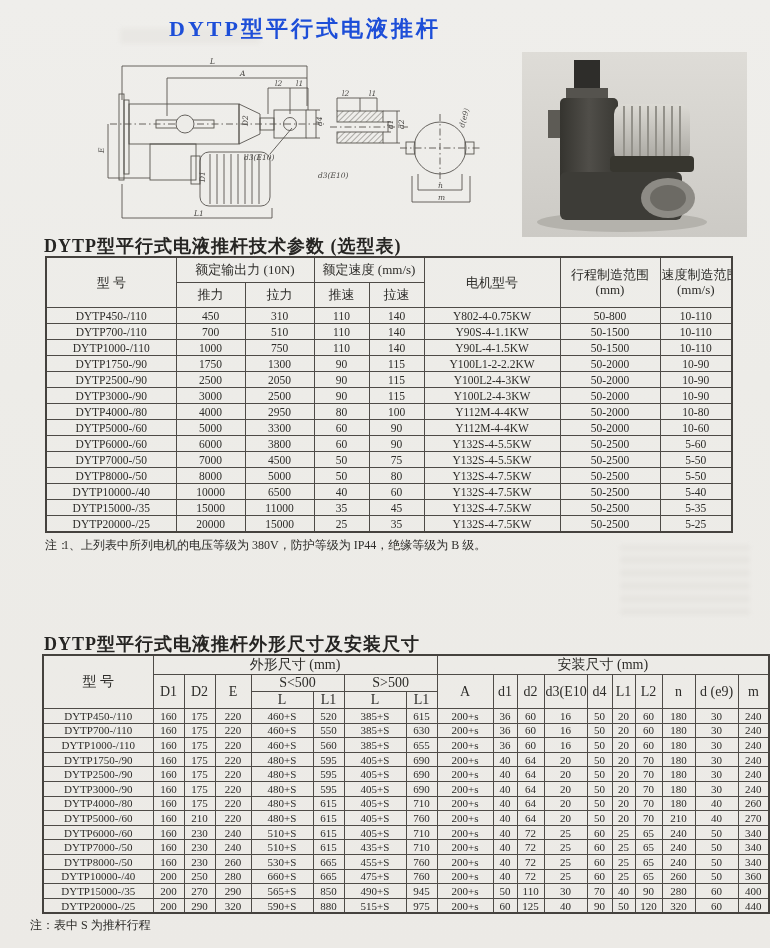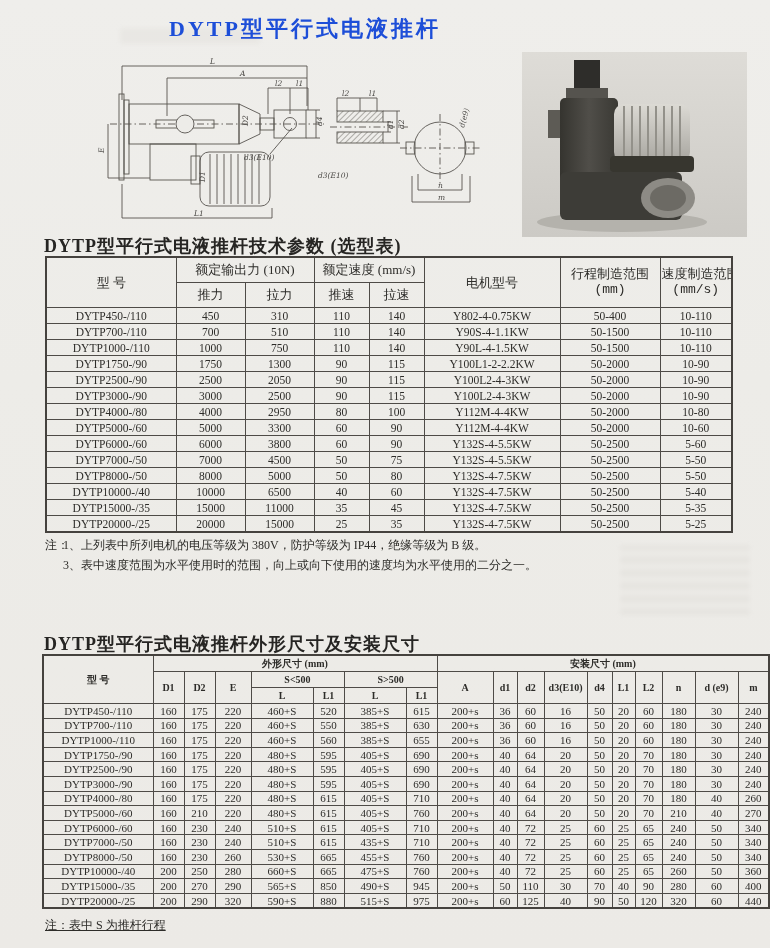--- a/index.html
+++ b/index.html
@@ -19,23 +19,23 @@
   table{border-collapse:collapse;table-layout:fixed;background:transparent;}
   th,td{
     border:1px solid #4e4b47;text-align:center;vertical-align:middle;
     padding:0 1px;overflow:hidden;white-space:nowrap;color:#2d2c29;
   }
   table{border:2px solid #45423e;}
   #table1{width:686px;}
   #table1 th{font-size:13px;font-weight:normal;height:24px;}
   #table1 td{font-size:11.5px;height:15px;}
   #table2{width:726px;}
-  #table2 th{font-size:10px;font-weight:bold;height:15px;}
+  #table2 th{font-size:14px;font-weight:normal;height:15px;}
   #table2 td{font-size:11px;height:13.6px;}
-  .h2line{line-height:1.15;font-family:Liberation Mono, monospace;}
+  .h2line{line-height:1.15;}
   
   .notes{font-size:12px;line-height:19.5px;color:#2d2c29;width:700px;}
   .notes .tag{position:absolute;left:0;top:0;}
   .notes .body{margin-left:18px;}
   .note-line{padding-left:26px;text-indent:-26px;}
   .bottom-note{font-size:12px;color:#2d2c29;}
   
   svg text{font-family:"DejaVu Serif","Liberation Serif",serif;}
   .dim{font-size:7.5px;font-style:italic;fill:#4a4845;}
   .artifact{position:absolute;opacity:.30;filter:blur(2px);pointer-events:none;}
@@ -234,21 +234,21 @@
     </tr>
   </thead>
   <tbody>
       <tr>
         <td>DYTP450-/110</td>
         <td>450</td>
         <td>310</td>
         <td>110</td>
         <td>140</td>
         <td>Y802-4-0.75KW</td>
-        <td>50-400</td>
+        <td>50-800</td>
         <td>10-110</td>
       </tr>
       <tr>
         <td>DYTP700-/110</td>
         <td>700</td>
         <td>510</td>
         <td>110</td>
         <td>140</td>
         <td>Y90S-4-1.1KW</td>
         <td>50-1500</td>
@@ -374,21 +374,20 @@
         <td>50-2500</td>
         <td>5-25</td>
       </tr>
     </tbody>
 </table>
 
 <div class="abs notes" style="left:45px;top:536px;">
   <span class="tag">注：</span>
   <div class="body" id="notes-body">
       <div class="note-line">1、上列表中所列电机的电压等级为 380V，防护等级为 IP44，绝缘等级为 B 级。</div>
-      <div class="note-line">3、表中速度范围为水平使用时的范围，向上或向下使用的速度均为水平使用的二分之一。</div>
     </div>
 </div>
 
 <div class="abs sec-title" style="left:44px;top:632px;">DYTP型平行式电液推杆外形尺寸及安装尺寸</div>
 
 <table id="table2" class="abs" style="left:42px;top:654px;">
   <colgroup>
     <col style="width:110px">
       <col style="width:31px">
       <col style="width:31px">
@@ -715,13 +714,13 @@
         <td>90</td>
         <td>50</td>
         <td>120</td>
         <td>320</td>
         <td>60</td>
         <td>440</td>
       </tr>
     </tbody>
 </table>
 
-<div class="abs bottom-note" style="left:45px;top:917px;text-decoration:underline;">注：表中 S 为推杆行程</div>
+<div class="abs bottom-note" style="left:30px;top:917px;">注：表中 S 为推杆行程</div>
 
 </body></html>

